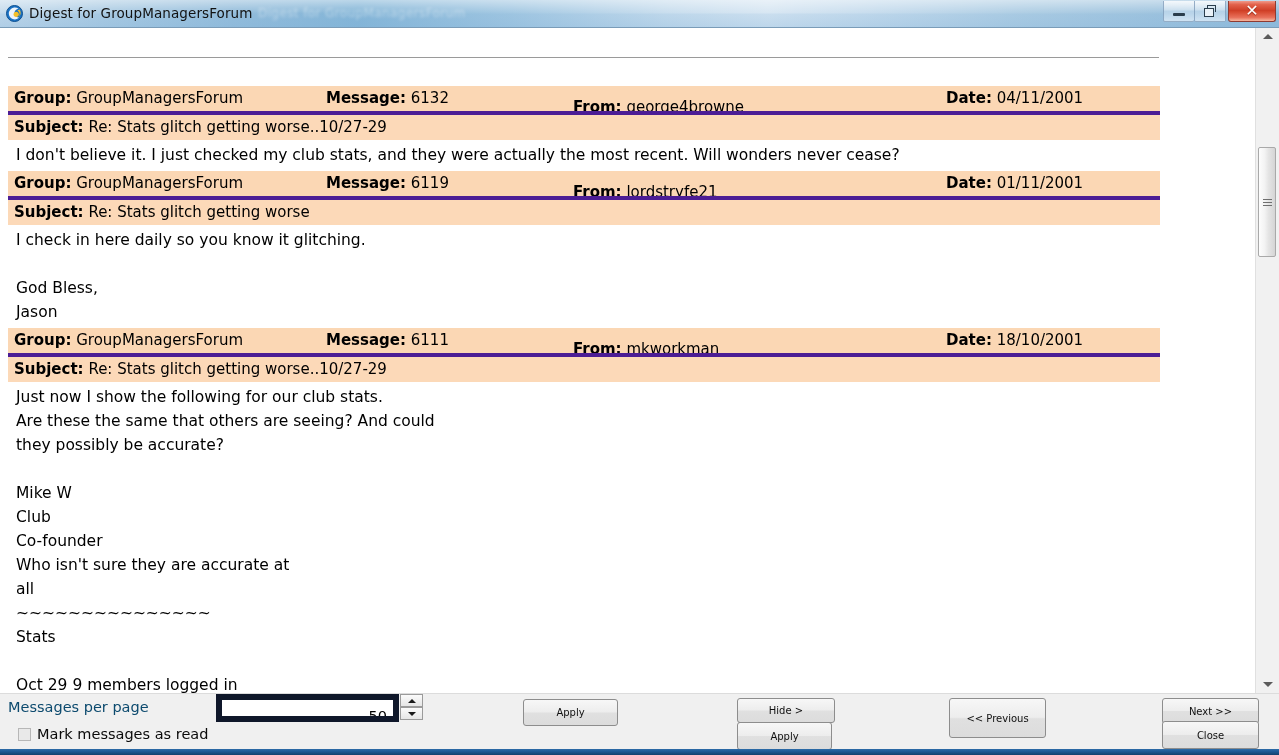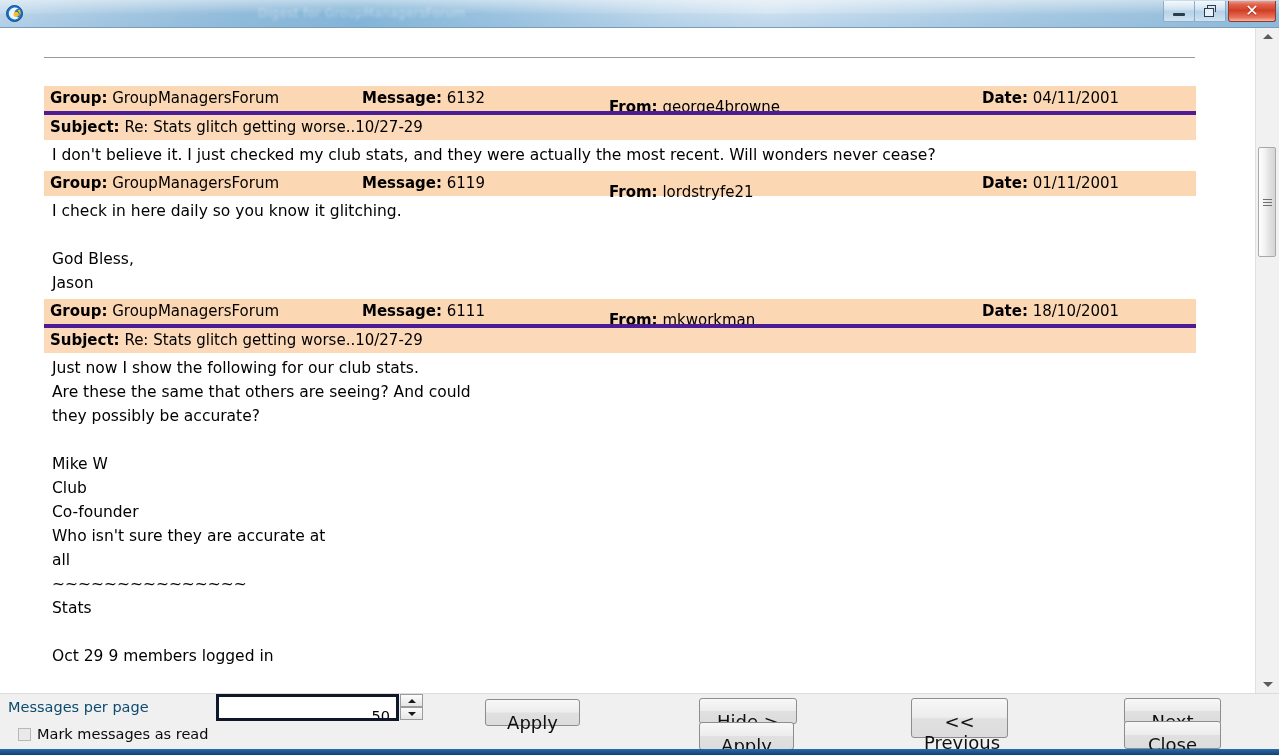--- a/index.html
+++ b/index.html
@@ -137,21 +137,20 @@
   }
 
   
   .content {
     position: absolute;
     left: 0; top: 28px;
     width: 1165px;
     height: 665px;
     background: #ffffff;
     overflow: hidden;
-    padding-left: 36px;
   }
   .topgap { height: 29px; background: #ffffff; }
   .hrule {
     height: 0;
     border-top: 1px solid #9a9a9a;
     margin: 0 6px 0 8px;
   }
   .aftergap { height: 28px; background: #ffffff; }
 
   .msg { background: #ffffff; }
@@ -265,21 +264,21 @@
   .spin-wrap {
     position: absolute;
     left: 216px; top: 0px;
     width: 207px; height: 27px;
   }
   .spin-field {
     position: absolute;
     left: 0; top: 0;
     width: 183px; height: 27px;
     box-sizing: border-box;
-    border: 3px solid #0f172a;
+    border: 6px solid #0f172a;
     background: #ffffff;
     font-size: 14.5px;
     text-align: right;
     padding: 16px 6px 0 4px;
     color: #000;
     line-height: 25px;
     font-family: "DejaVu Sans", "Liberation Sans", sans-serif;
   }
   .spin-btns {
     position: absolute;
@@ -331,26 +330,27 @@
     color: #0a0a0a;
     line-height: 18px;
   }
 
   .btn {
     position: absolute;
     box-sizing: border-box;
     border: 1px solid #8d8d8d;
     border-radius: 3px;
     background: linear-gradient(to bottom, #f7f7f7 0%, #ededed 48%, #e0e0e0 52%, #dcdcdc 100%);
-    font-size: 18px;
+    font-size: 10px;
     font-family: "DejaVu Sans", "Liberation Sans", sans-serif;
     color: #101010;
     text-align: center;
     cursor: default;
-    padding: 12px;
+    padding: 1px;
+    margin-left: 38px;
   }
   .btn-apply    { left: 485px; top: 5px;  width: 95px; height: 27px; }
   .btn-hide     { left: 699px; top: 4px;  width: 98px; height: 25px; }
   .btn-print    { left: 699px; top: 28px; width: 95px; height: 28px; }
   .btn-previous { left: 911px; top: 4px;  width: 97px; height: 40px; }
   .btn-next     { left: 1124px; top: 4px;  width: 97px; height: 26px; }
   .btn-close    { left: 1124px; top: 27px; width: 97px; height: 28px; }
 
   .taskbar {
     position: absolute;
@@ -368,20 +368,21 @@
   <div class="titlebar">
     <span class="title-icon">
       <svg width="17" height="17" viewBox="0 0 17 17">
         <circle cx="8.5" cy="8.5" r="8" fill="#1a72c4"></circle>
         <circle cx="8.5" cy="8.5" r="8" fill="none" stroke="#0d4f8f" stroke-width="1"></circle>
         <path d="M12.5 3.8 A6 6 0 1 0 13.2 12.6 A4.3 4.3 0 1 1 12.5 3.8 Z" fill="#ffffff" opacity="0.92"></path>
         <path d="M11.2 5.6 A4.3 4.3 0 0 1 11.8 13.0 A6 6 0 0 0 13.6 4.6 Z" fill="#f5c02a"></path>
         <circle cx="10.2" cy="9.3" r="2.6" fill="#f5c02a"></circle>
       </svg>
     </span>
+    <div class="title-text">Digest for GroupManagersForum</div>
     <div class="title-ghost">Digest for GroupManagersForum</div>
 
     <div class="winbtns">
       <div class="wbtn min">
         <span class="glyph-min"></span>
       </div>
       <div class="wbtn max">
         <span class="glyph-max">
           <span class="back"></span>
             <span class="front"></span>
@@ -410,20 +411,23 @@
       </div>
       <div class="body">I don't believe it. I just checked my club stats, and they were actually the most recent. Will wonders never cease?</div>
     </div>
 
     <div class="msg">
       <div class="hdr-row">
         <span class="hdr-cell c-group"><b>Group:</b> <span>GroupManagersForum</span></span>
         <span class="hdr-cell c-msg"><b>Message:</b> <span>6119</span></span>
         <span class="hdr-cell c-from"><b>From:</b> <span>lordstryfe21</span></span>
         <span class="hdr-cell c-date"><b>Date:</b> <span>01/11/2001</span></span>
+      </div>
+      <div class="hdr-row sub">
+        <span class="hdr-cell c-subj"><b>Subject:</b> <span>Re: Stats glitch getting worse</span></span>
       </div>
       <div class="body">I check in here daily so you know it glitching.
 
 God Bless,
 Jason</div>
     </div>
 
     <div class="msg">
       <div class="hdr-row">
         <span class="hdr-cell c-group"><b>Group:</b> <span>GroupManagersForum</span></span>

